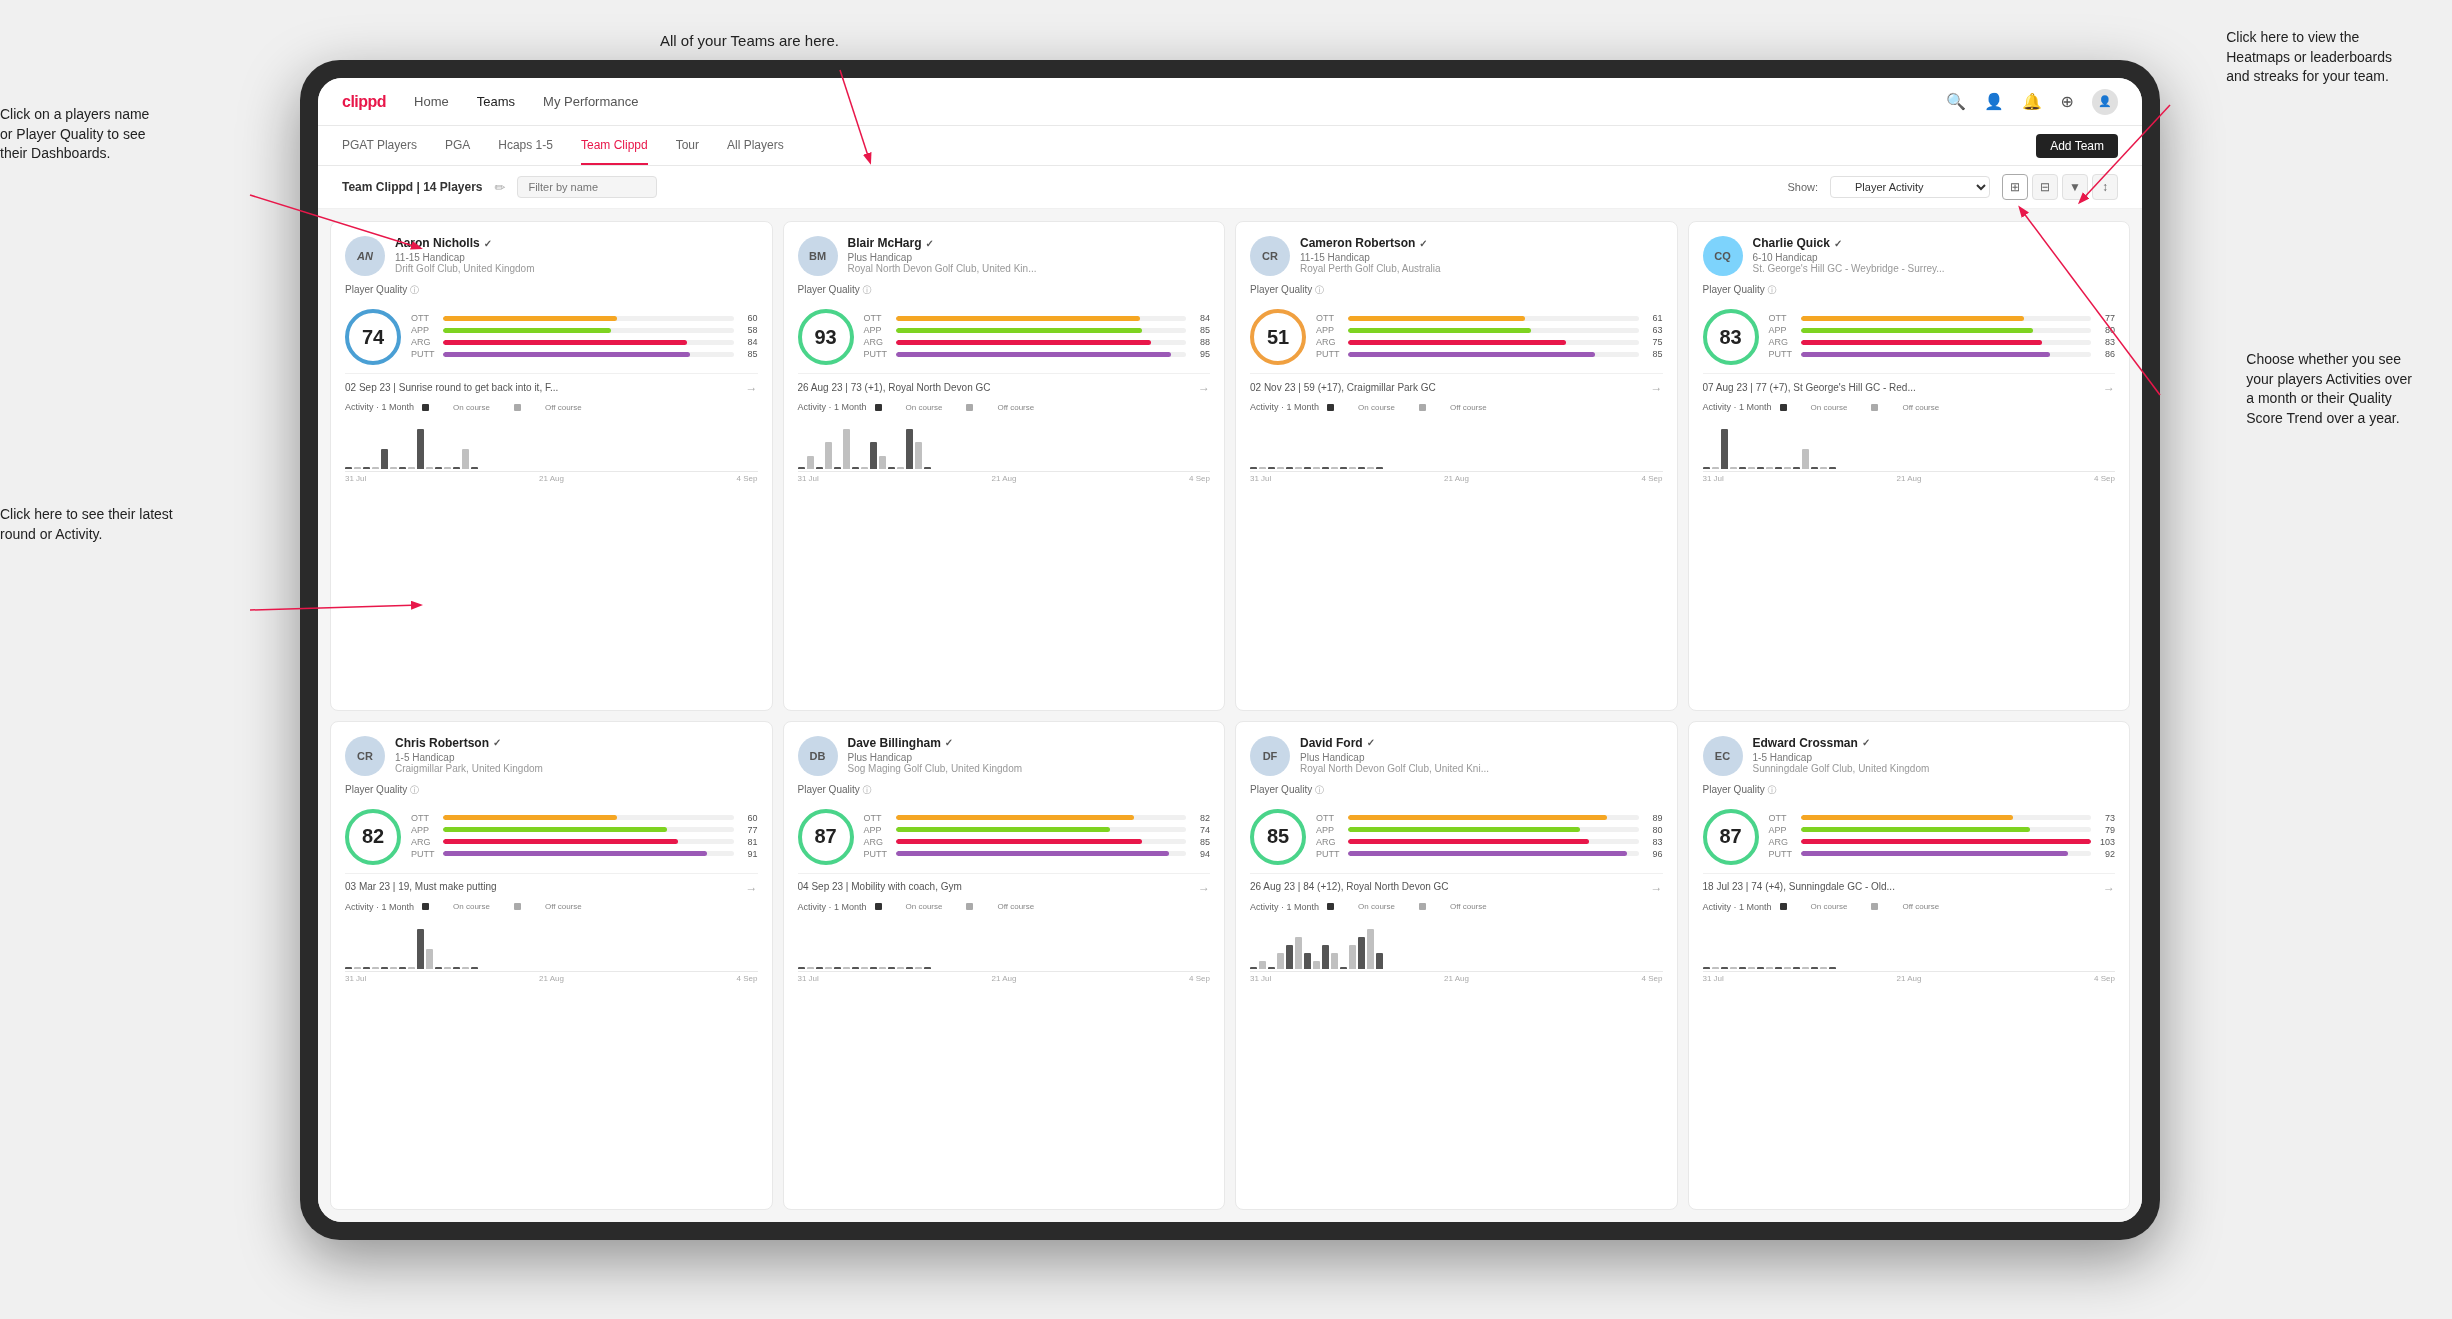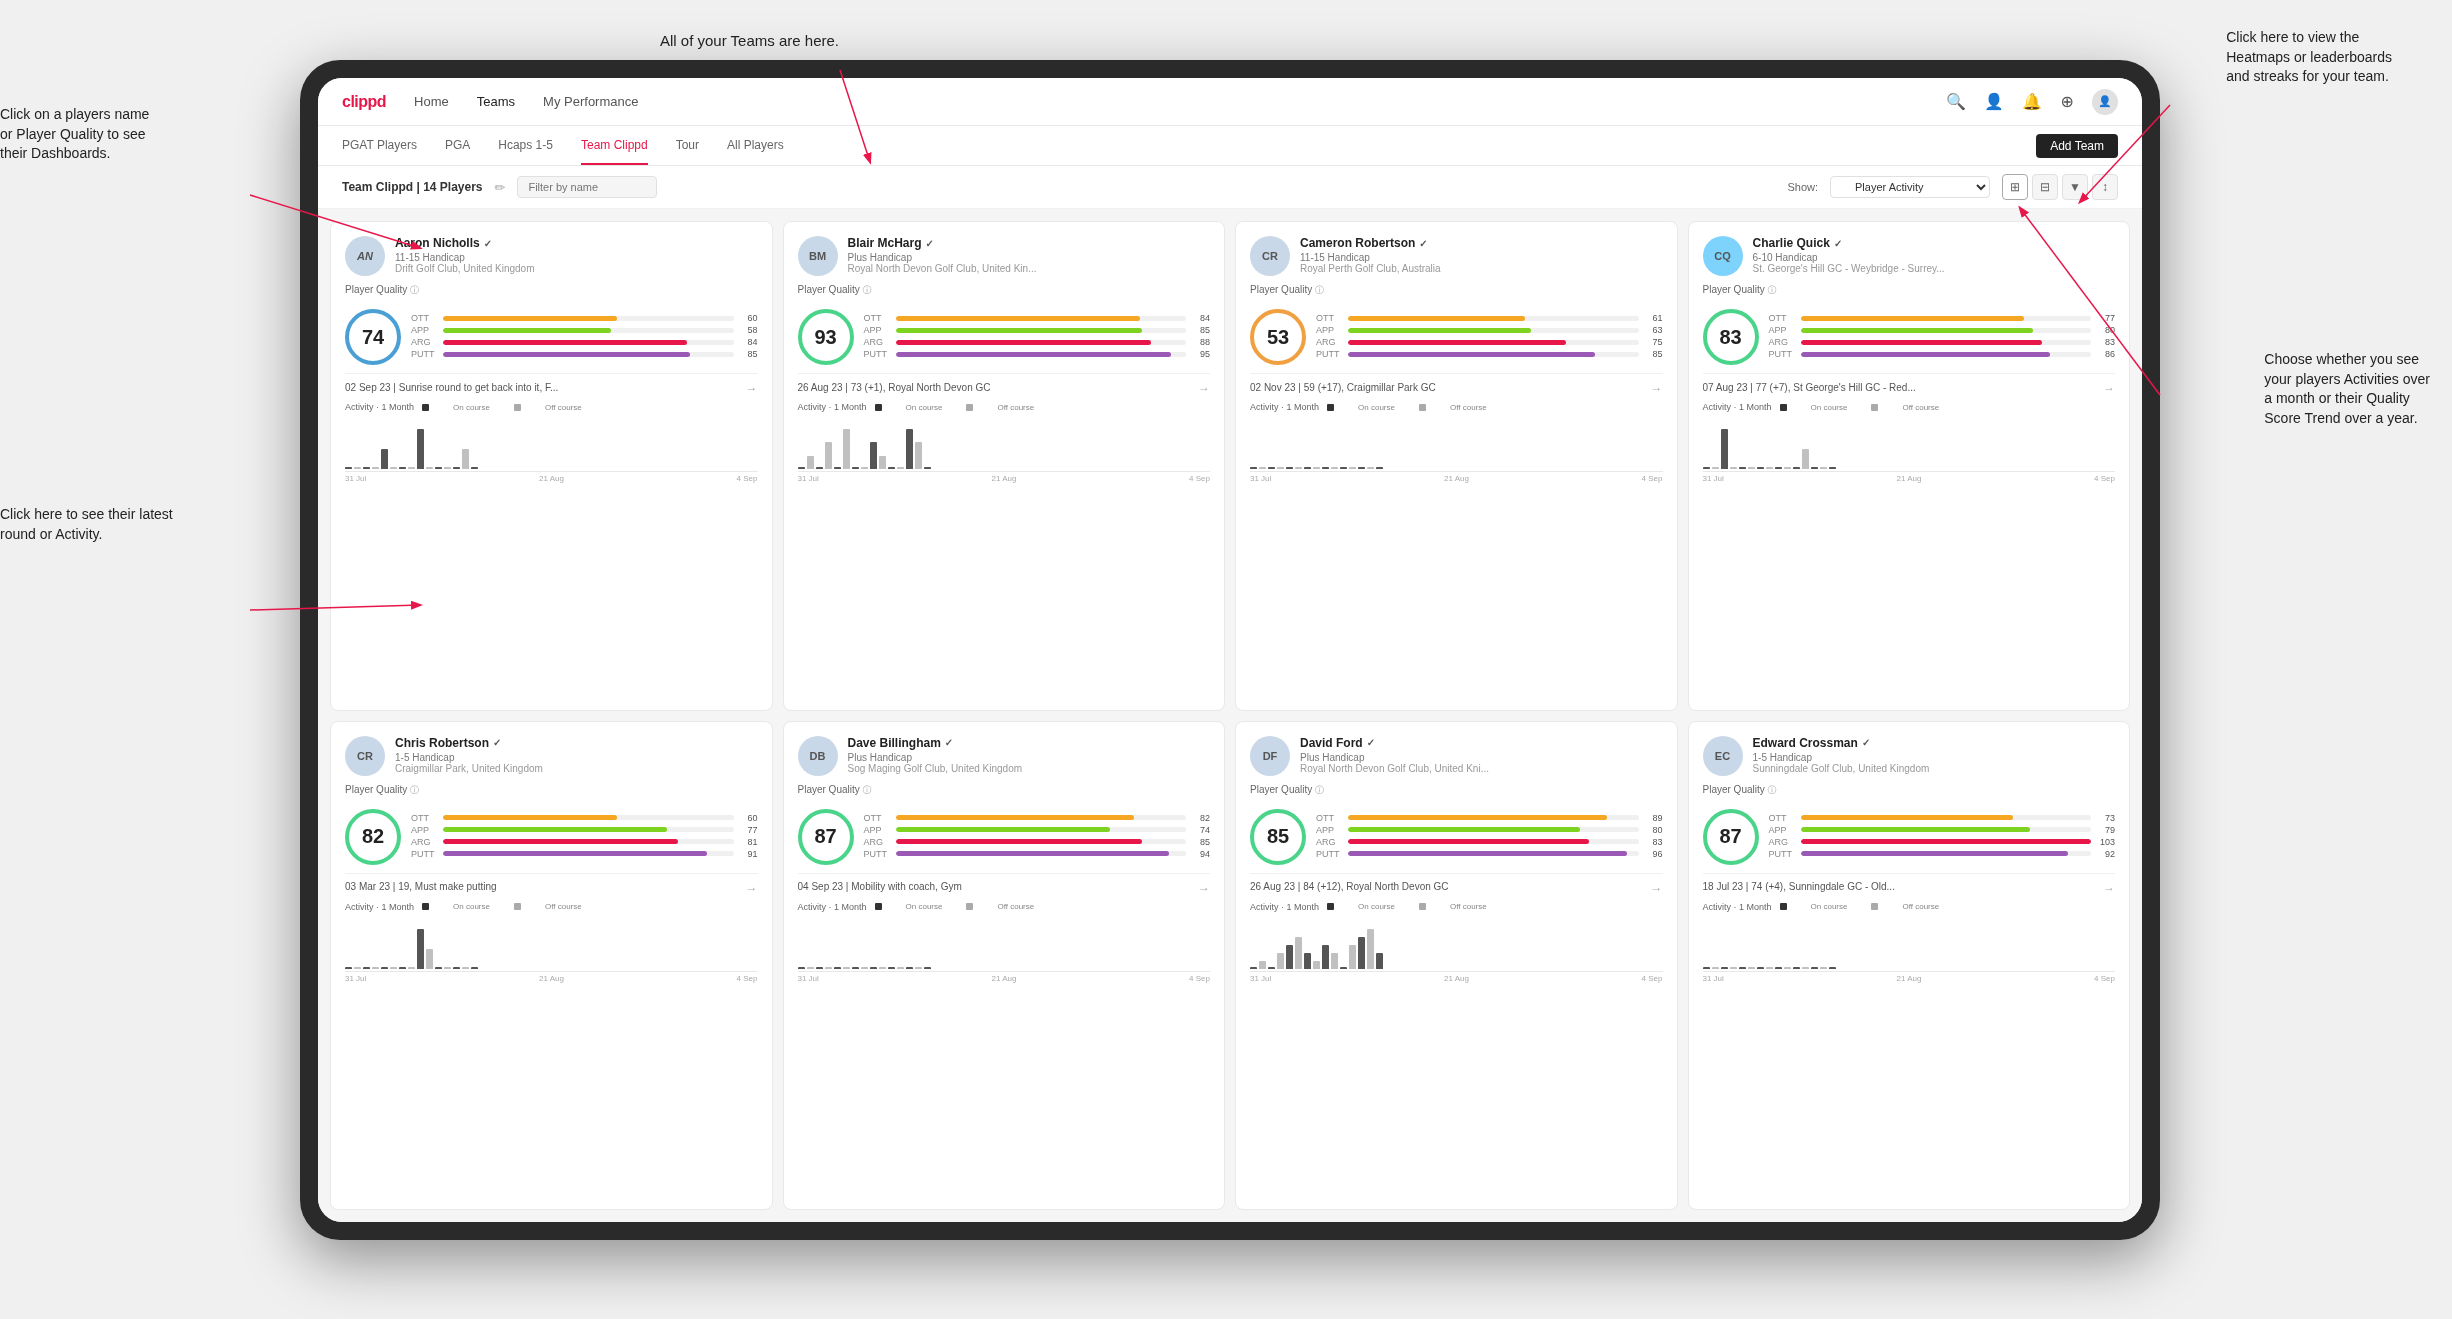--- a/index.html
+++ b/index.html
@@ -545,21 +545,21 @@
     <div class="player-header">
       <div class="player-avatar" style="background:#c8d8e8; font-size:11px; font-weight:600; color:#555;">CR</div>
       <div class="player-info">
         <div class="player-name">Cameron Robertson <span class="verified-icon">✓</span></div>
         <div class="player-handicap">11-15 Handicap</div>
         <div class="player-club">Royal Perth Golf Club, Australia</div>
       </div>
     </div>
     <div class="quality-label">Player Quality <span style="color:#aaa;font-size:9px;">ⓘ</span></div>
     <div class="quality-section">
-      <div class="quality-circle" style="border-color:#f0a040">53</div>
+      <div class="quality-circle" style="border-color:#f0a040">51</div>
       <div class="stats-list">
     <div class="stat-row">
       <span class="stat-label">OTT</span>
       <div class="stat-bar-bg">
         <div class="stat-bar ott" style="width:61%"></div>
       </div>
       <span class="stat-value">61</span>
     </div>
 
     <div class="stat-row">
@@ -1052,21 +1052,21 @@
 <div style="position:absolute; top:0; left:0; width:2452px; height:1319px; pointer-events:none;">
 
   <div class="annotation" style="top:30px; left:660px; font-size:15px; text-align:left;">All of your Teams are here.</div>
 
   <div class="annotation" style="top:28px; right:60px; font-size:14px; text-align:left; max-width:280px;">Click here to view the<br>Heatmaps or leaderboards<br>and streaks for your team.</div>
 
   <div class="annotation" style="top:105px; left:0px; font-size:14px; text-align:left; max-width:250px;">Click on a players name<br>or Player Quality to see<br>their Dashboards.</div>
 
   <div class="annotation" style="top:505px; left:0px; font-size:14px; text-align:left; max-width:260px;">Click here to see their latest<br>round or Activity.</div>
 
-  <div class="annotation" style="top:350px; right:22px; font-size:14px; text-align:left; max-width:320px;">Choose whether you see<br>your players Activities over<br>a month or their Quality<br>Score Trend over a year.</div>
+  <div class="annotation" style="top:350px; right:40px; font-size:14px; text-align:left; max-width:320px;">Choose whether you see<br>your players Activities over<br>a month or their Quality<br>Score Trend over a year.</div>
 
   <svg class="annotations-svg" xmlns="http://www.w3.org/2000/svg">
 
     <line x1="840" y1="70" x2="870" y2="162" stroke="#e8174a" stroke-width="1.5" marker-end="url(#arr)"></line>
 
     <line x1="2170" y1="105" x2="2080" y2="202" stroke="#e8174a" stroke-width="1.5" marker-end="url(#arr)"></line>
 
     <line x1="250" y1="195" x2="420" y2="248" stroke="#e8174a" stroke-width="1.5" marker-end="url(#arr)"></line>
 
     <line x1="250" y1="610" x2="420" y2="605" stroke="#e8174a" stroke-width="1.5" marker-end="url(#arr)"></line>

